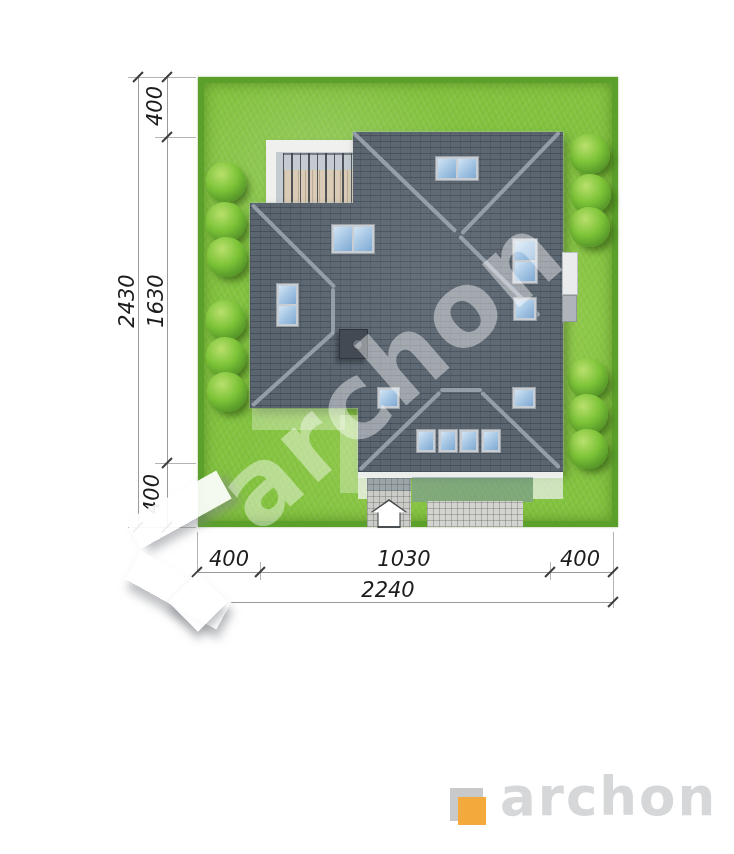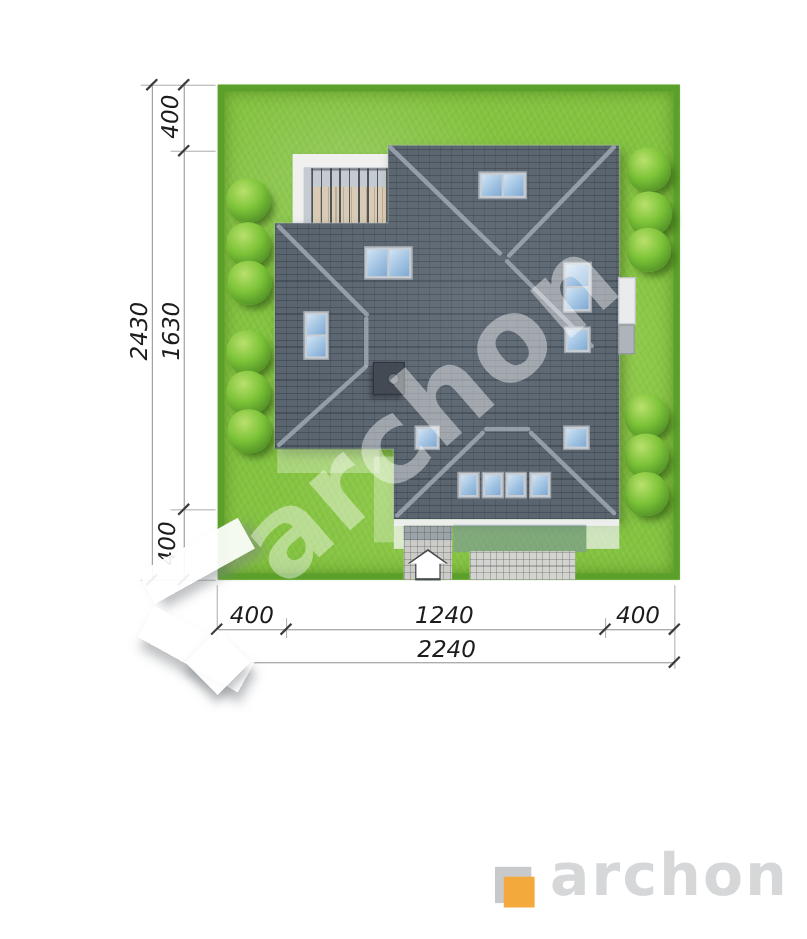--- a/index.html
+++ b/index.html
@@ -227,23 +227,23 @@
     <div class="extline" style="left:260px;top:562px;width:1px;height:18px"></div>
     <div class="extline" style="left:550px;top:562px;width:1px;height:18px"></div>
     <div class="extline" style="left:613px;top:532px;width:1px;height:76px"></div>
     <div class="tick" style="left:197px;top:572px"></div>
     <div class="tick" style="left:260px;top:572px"></div>
     <div class="tick" style="left:550px;top:572px"></div>
     <div class="tick" style="left:613px;top:572px"></div>
     <div class="tick" style="left:197px;top:602px"></div>
     <div class="tick" style="left:613px;top:602px"></div>
     <div class="dimlabel" style="left:229px;top:559px">400</div>
-    <div class="dimlabel" style="left:404px;top:559px">1240</div>
+    <div class="dimlabel" style="left:404px;top:559px">1030</div>
     <div class="dimlabel" style="left:580px;top:559px">400</div>
-    <div class="dimlabel" style="left:406px;top:590px">2240</div>
+    <div class="dimlabel" style="left:388px;top:590px">2240</div>
   </div>
 
   <div id="logo">
     <div id="logo-gray"></div>
     <div id="logo-orange"></div>
     <div id="logo-word">archon</div>
   </div>
 
 </div>
 

